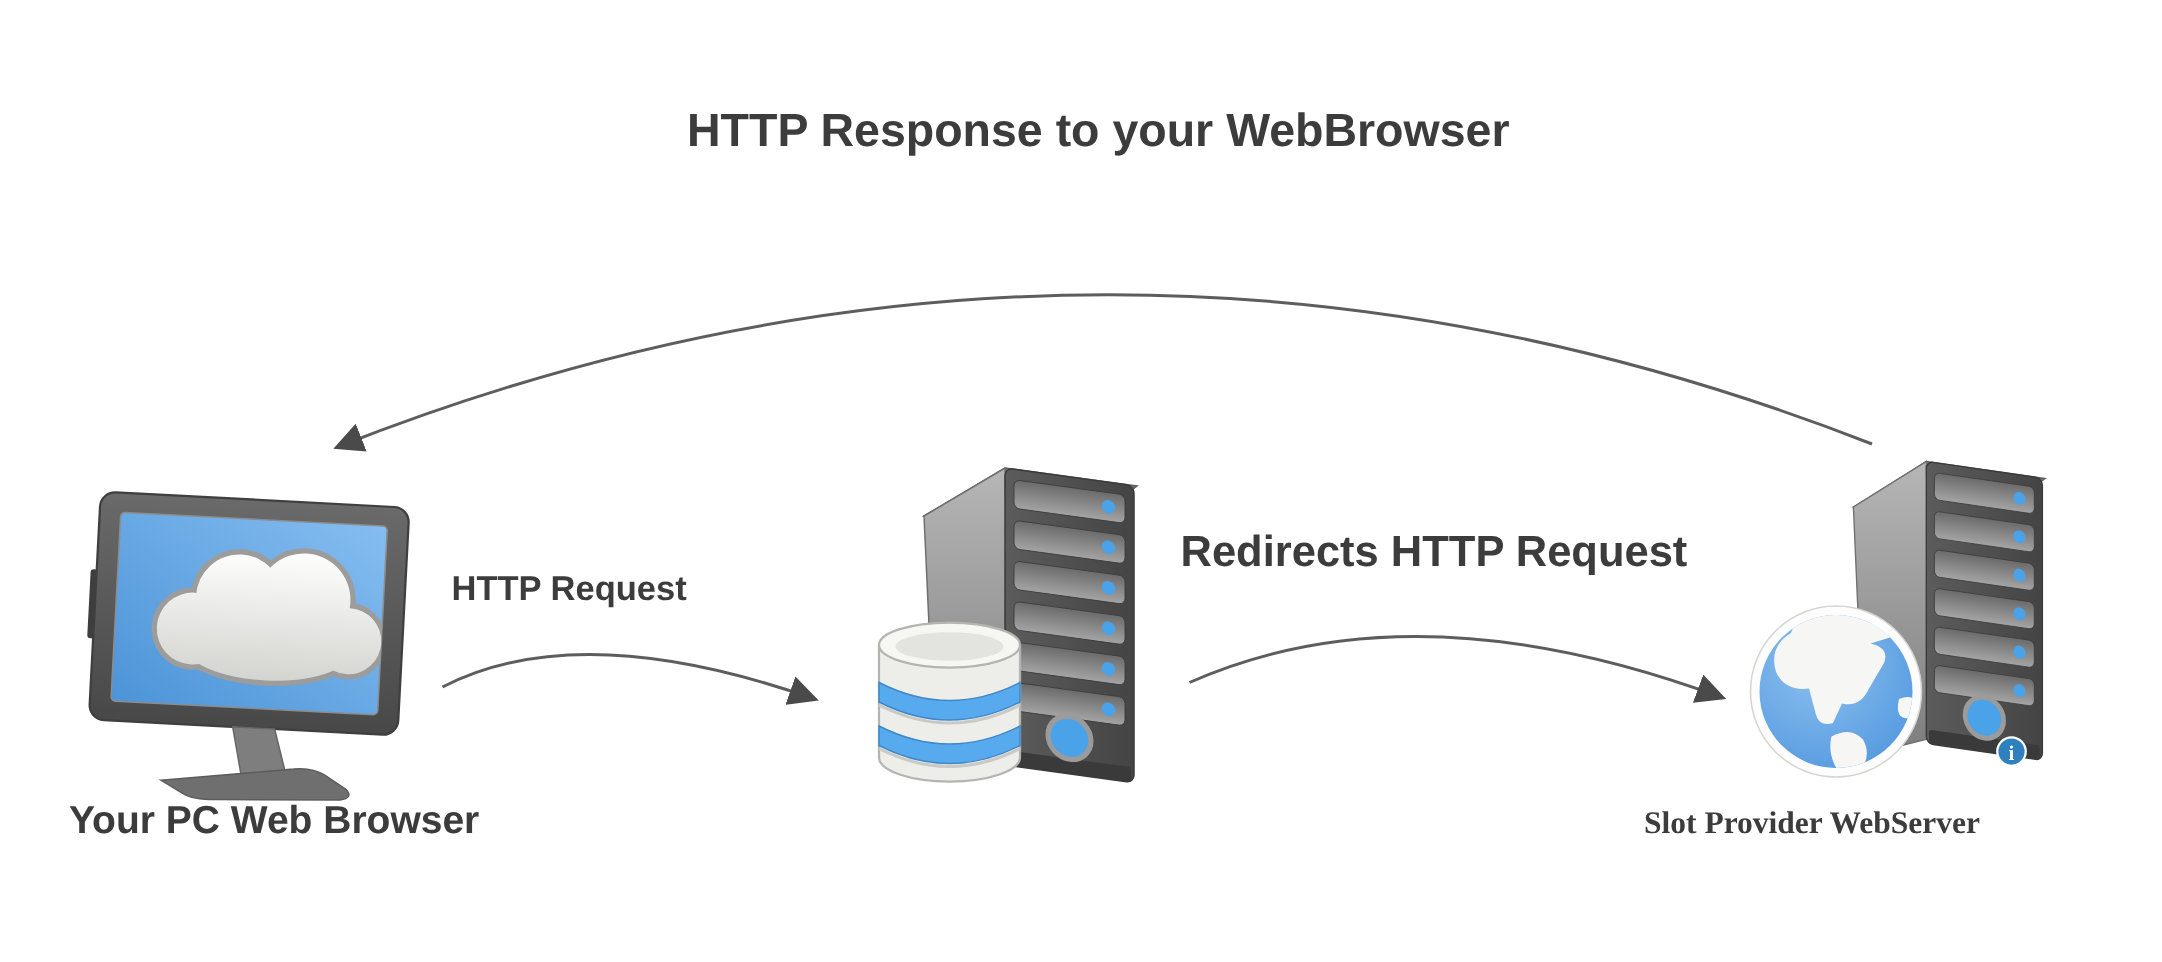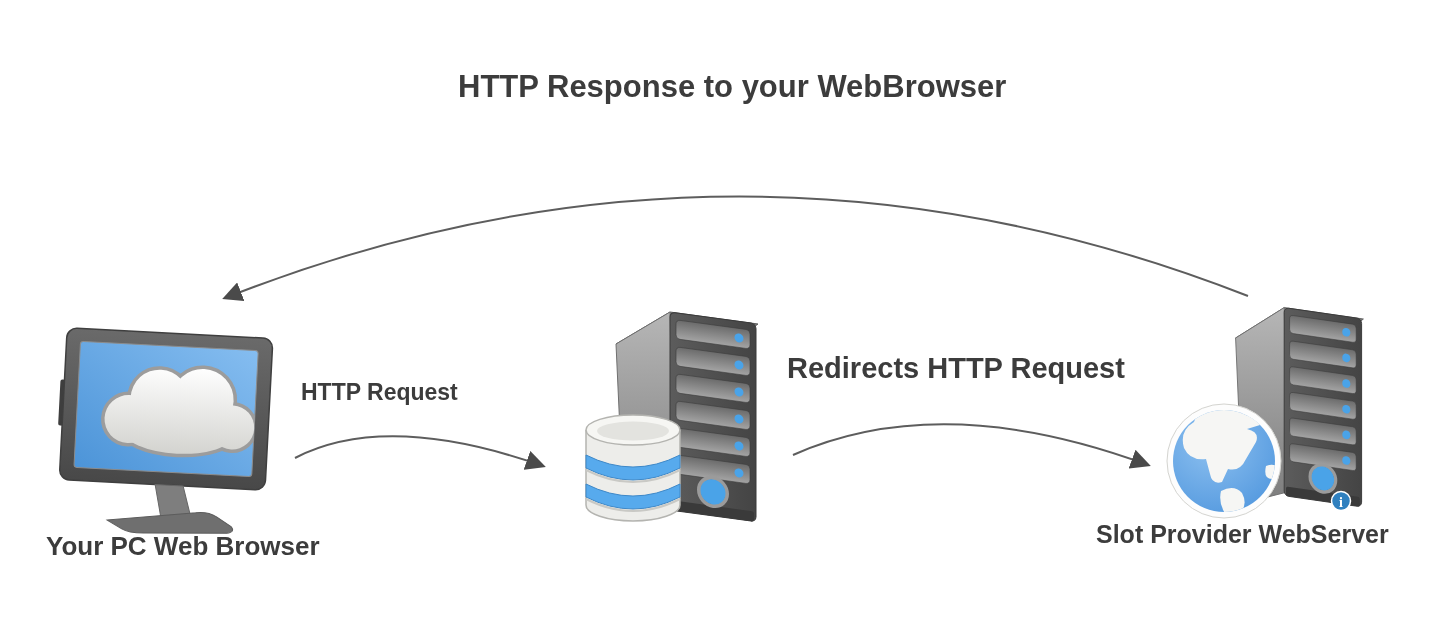--- a/index.html
+++ b/index.html
@@ -6,21 +6,21 @@
   .canvas{
     position:relative;width:1441px;height:641px;background:#ffffff;
     font-family:"Liberation Sans","DejaVu Sans",sans-serif;overflow:hidden;
   }
   .lbl{position:absolute;color:var(--text,#3c3c3c);font-weight:bold;white-space:nowrap;}
   .response-block{left:458px;top:60px;font-size:31px;line-height:54px;}
   .request-label{left:301px;top:379px;font-size:23px;}
   .redirect-label{left:787px;top:352px;font-size:29px;}
   .node-label-browser{left:22px;top:531px;font-size:26px;margin-left:24px;}
   .node-label-casino{left:519px;top:536px;font-size:25px;}
-  .node-label-slot{left:1096px;top:520px;font-size:25px;}
+  .node-label-slot{left:1096px;top:536px;font-size:21px;font-family:Liberation Serif, serif;}
   svg{position:absolute;left:0;top:0;}
 </style>
 </head>
 <body>
 
 <div class="canvas">
 
   <svg width="1441" height="641" viewBox="0 0 1441 641">
     <defs>
       <marker id="ah" viewBox="0 0 10 10" refX="8.5" refY="5" markerWidth="10" markerHeight="10" orient="auto">

